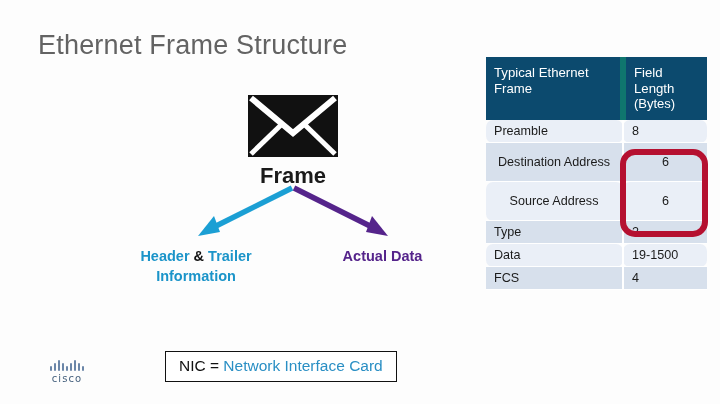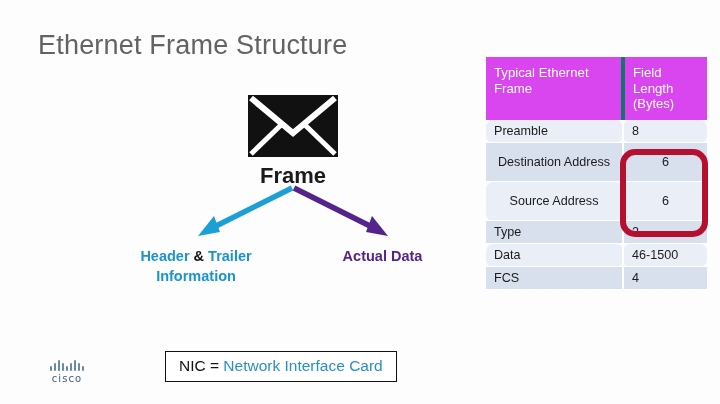--- a/index.html
+++ b/index.html
@@ -140,29 +140,29 @@
     padding: 4px 8px;
     font-size: 12.6px;
     color: #1b1b1b;
     font-weight: normal;
     border: 0;
   }
   #frame-table col.c-field { width: 137px; }
   #frame-table col.c-len   { width: 84px; }
 
   #frame-table thead th {
-    background: #d946ef;
+    background: #0c4a6e;
     color: #ffffff;
     font-size: 13.2px;
     vertical-align: top;
     padding-top: 8px;
     padding-bottom: 10px;
     line-height: 16px;
   }
-  #frame-table thead th.len-head { border-left: 4px solid #0f766e; }
+  #frame-table thead th.len-head { border-left: 6px solid #0f766e; }
   .unit-note { font-size: 13px; display: block; line-height: 13px; }
 
   #frame-table tbody tr.row-odd  td { background: #eaeff7; border-radius: 7px; }
   #frame-table tbody tr.row-even td { background: #d7e0ec; }
   #frame-table tbody td.len-cell { border-left: 2px solid #ffffff; }
   #frame-table tbody tr td { border-bottom: 1.5px solid #ffffff; }
   #frame-table tbody tr.tall td { height: 30px; text-align: center; }
 
   
   #address-highlight {
@@ -265,21 +265,21 @@
         <tr class="row-odd tall">
           <td>Source Address</td>
           <td class="len-cell">6</td>
         </tr>
         <tr class="row-even">
           <td>Type</td>
           <td class="len-cell">2</td>
         </tr>
         <tr class="row-odd">
           <td>Data</td>
-          <td class="len-cell">46-1500</td>
+          <td class="len-cell">19-1500</td>
         </tr>
         <tr class="row-even">
           <td>FCS</td>
           <td class="len-cell">4</td>
         </tr>
       </tbody>
   </table>
 
   <div id="address-highlight"></div>
 

